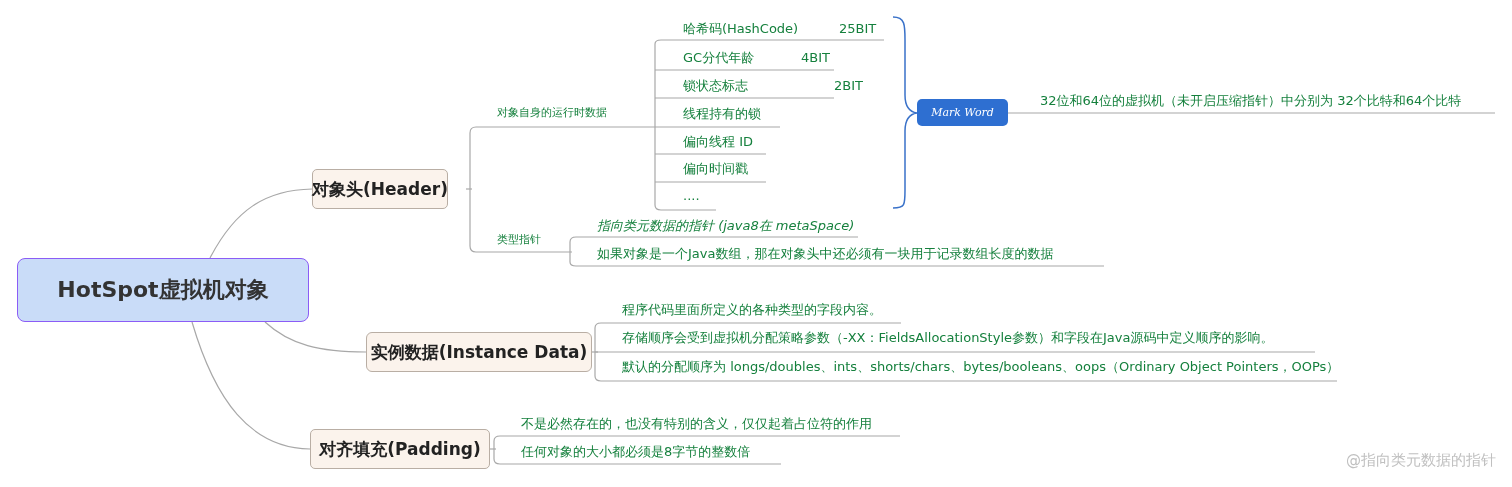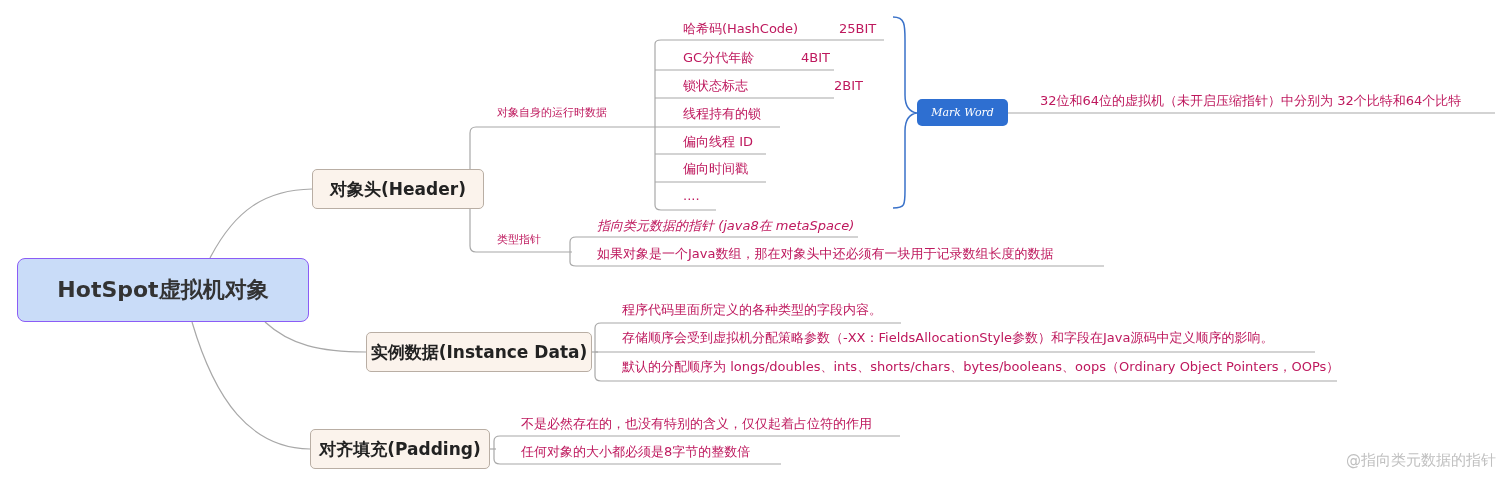--- a/index.html
+++ b/index.html
@@ -9,21 +9,21 @@
     .node { position: absolute; box-sizing: border-box; display: flex; align-items: center;
             justify-content: center; white-space: nowrap; }
     .root { left: 17px; top: 258px; width: 292px; height: 64px; background: #c9dcf8;
             border: 1px solid #8b5cf6; border-radius: 8px; font-size: 22px; font-weight: bold;
             color: #333; }
     .main { background: #fbf3ec; border: 1px solid #b9aea4; border-radius: 5px;
             font-size: 17px; font-weight: bold; color: #222; }
     .mark { left: 917px; top: 99px; width: 91px; height: 27px; background: #2e6fd1;
             border-radius: 5px; color: #fff; font-family: "DejaVu Serif", "Liberation Serif", serif;
             font-style: italic; font-size: 11px; }
-    .txt { position: absolute; white-space: nowrap; font-size: 13px; color: #be185d; line-height: 16px; }
+    .txt { position: absolute; white-space: nowrap; font-size: 13px; color: #15803d; line-height: 16px; }
     .sub { font-size: 11px; }
     .watermark { position: absolute; right: 16px; top: 451px; font-size: 15px; color: #c0c0c0; }
   </style>
 </head>
 <body>
 
 <svg class="lines" width="1512" height="487">
   <g fill="none" stroke="#a8a8a8" stroke-width="1.2">
 
     <path d="M210 258 C 235 210, 265 190, 312 189"></path>
@@ -57,24 +57,24 @@
     <path d="M1008 113 L1495 113"></path>
   </g>
 
   <path d="M893 17 C 905 17, 905 25, 905 40 L 905 95 C 905 108, 910 112, 917 113 C 910 114, 905 118, 905 131 L 905 190 C 905 205, 905 208, 893 208" fill="none" stroke="#3a72c9" stroke-width="1.5"></path>
 </svg>
 
 <div class="node root">
   <span>HotSpot虚拟机对象</span>
 </div>
 
-<div class="node main" style="left:312px; top:169px; width:172px; height:40px;">
+<div class="node main" style="left:312px; top:169px; width:136px; height:40px;">
   <span>对象头(Header)</span>
 </div>
-<div class="node main" style="left:366px; top:332px; width:226px; height:40px;">
+<div class="node main" style="left:366px; top:332px; width:226px; height:40px;border-radius:6px;">
   <span>实例数据(Instance Data)</span>
 </div>
 <div class="node main" style="left:310px; top:429px; width:180px; height:40px;">
   <span>对齐填充(Padding)</span>
 </div>
 
 <div class="txt sub" style="left:497px; top:105px;">对象自身的运行时数据</div>
 <div class="txt sub" style="left:497px; top:232px;">类型指针</div>
 
 <div class="txt" style="left:683px; top:21px;">哈希码(HashCode)</div>

